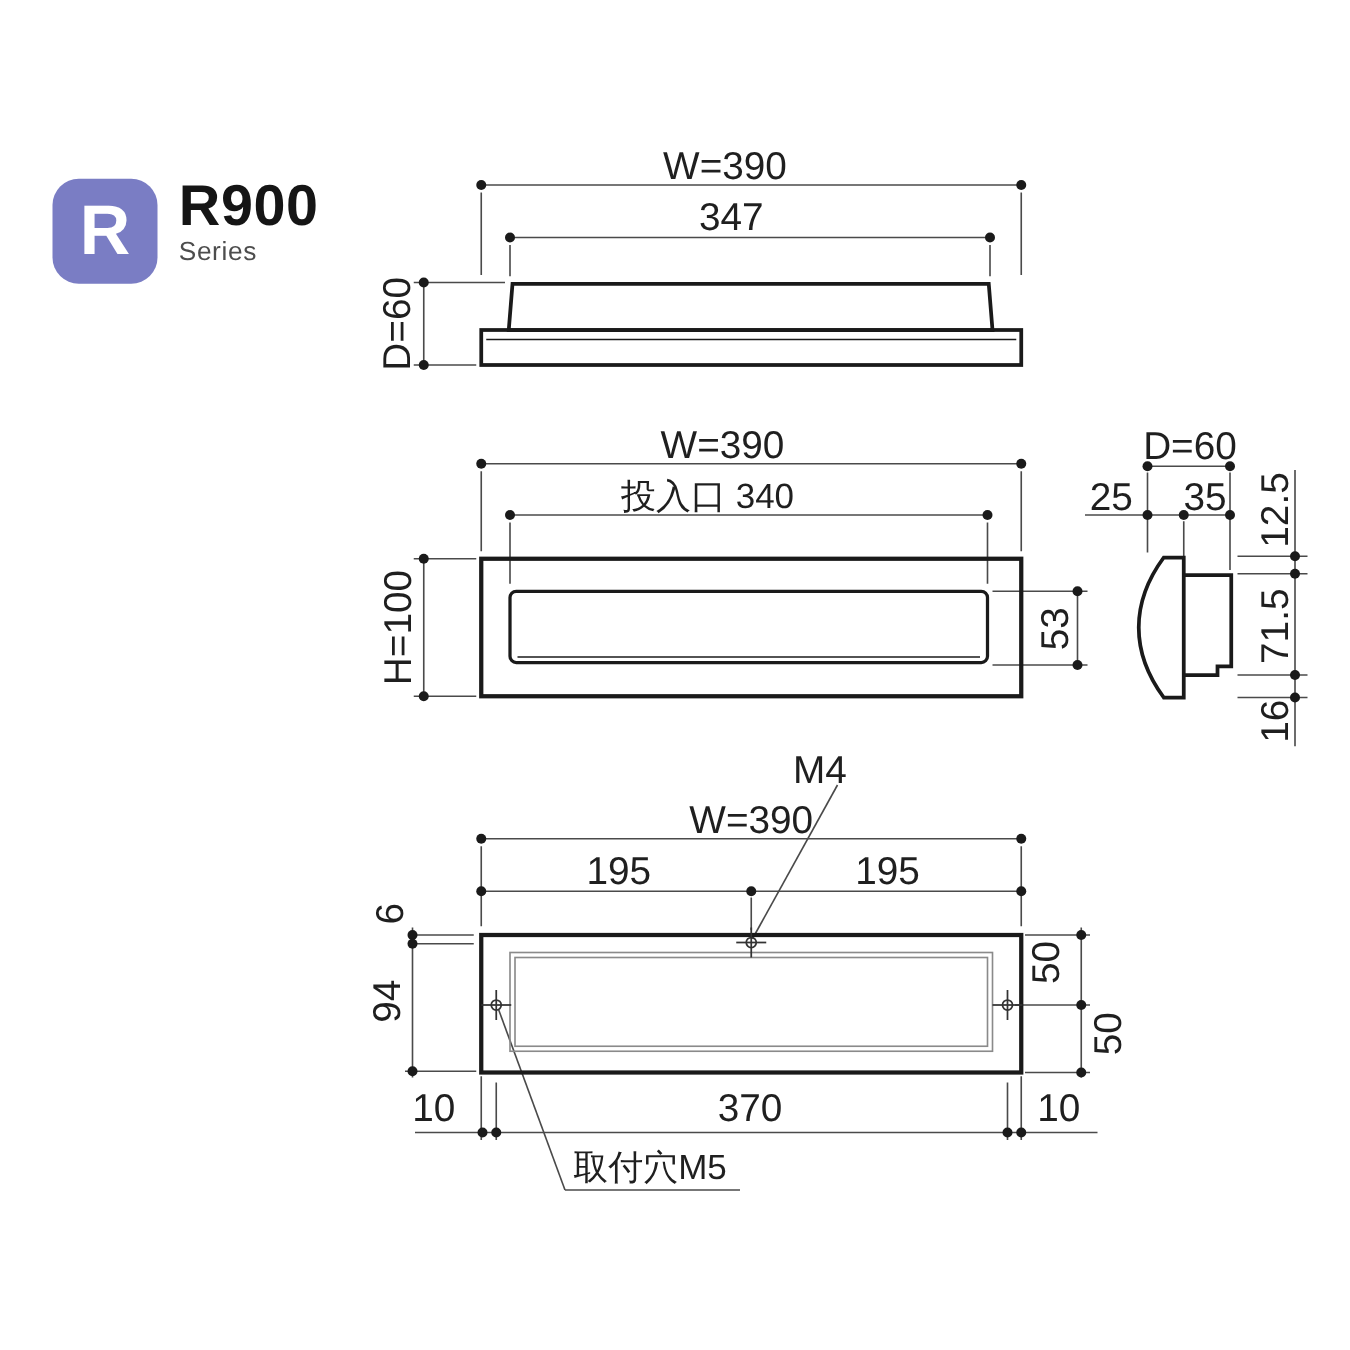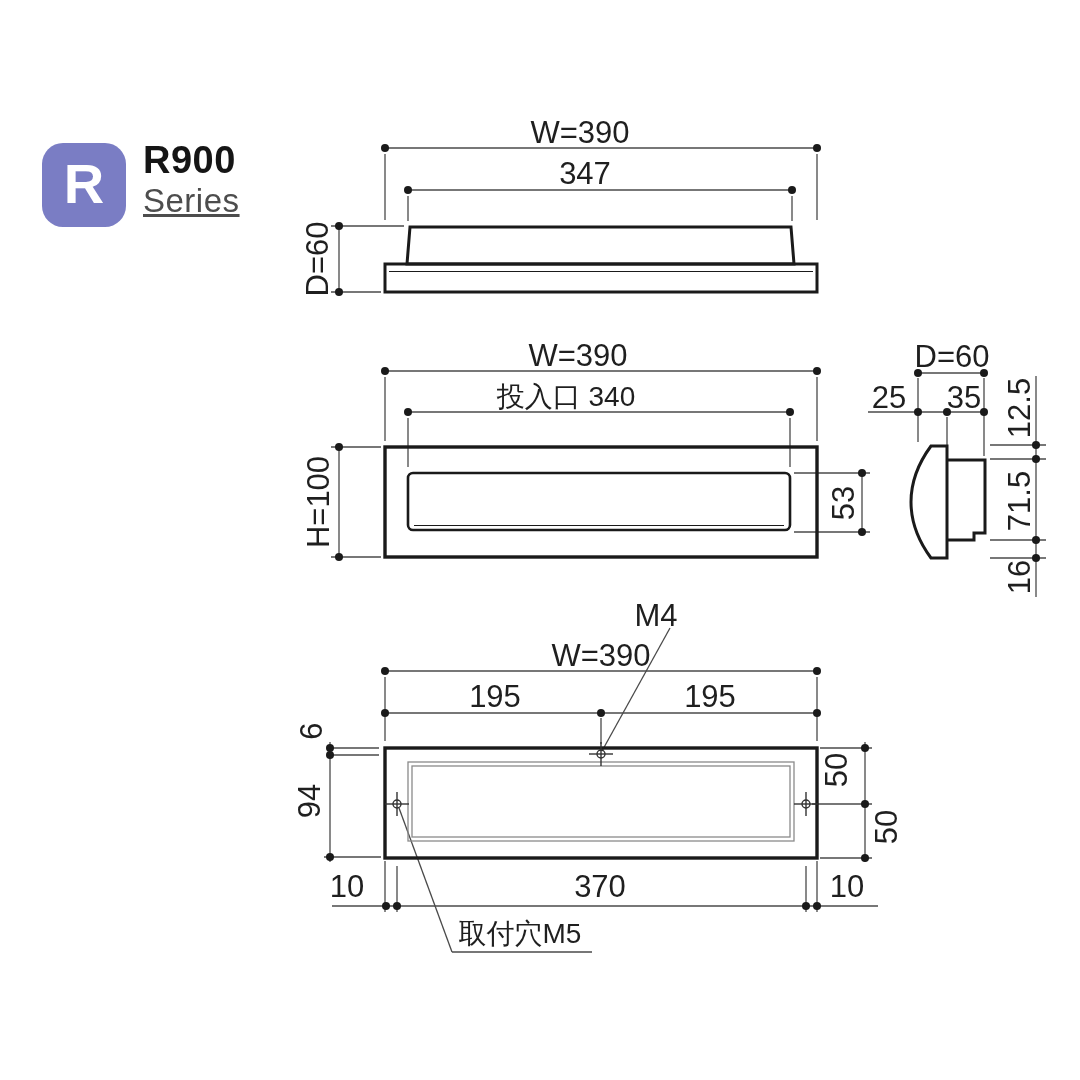--- a/index.html
+++ b/index.html
@@ -7,22 +7,22 @@
        font-family:"Liberation Sans",sans-serif;}
   :root{
     --accent:#7a7dc4; --line:#1a1a1a; --dim:#4a4a4a;
     --subtitle:#4d4d4d; --hole:#333333; --inner:#8a8a8a;
   }
   .logo{position:absolute;left:42px;top:143px;display:flex;gap:17px;align-items:flex-start;}
   .badge{width:84px;height:84px;border-radius:21px;background:var(--accent);
          display:flex;align-items:center;justify-content:center;}
   .badge span{color:#fff;font-size:56px;font-weight:bold;line-height:1;transform:translateY(-1px);}
   .titles{display:flex;flex-direction:column;}
-  .code{font-size:38px;font-weight:bold;color:#151515;line-height:1.0;margin-top:-2px;letter-spacing:0.5px;}
-  .word{font-size:33px;color:var(--subtitle);margin-top:3px;letter-spacing:0.5px;text-decoration:underline;}
+  .code{font-size:46px;font-weight:bold;color:#151515;line-height:1.0;margin-top:-2px;letter-spacing:0.5px;}
+  .word{font-size:21px;color:var(--subtitle);margin-top:3px;letter-spacing:0.5px;}
   svg{position:absolute;left:0;top:0;}
   .dl{stroke:var(--dim);stroke-width:1.3;fill:none;}
   .shape{stroke:var(--line);stroke-width:3;fill:none;stroke-linejoin:miter;}
   .shape-thick{stroke-width:3.4;}
   .thin{stroke:var(--line);stroke-width:1.2;fill:none;}
   .inner{stroke:var(--inner);stroke-width:1.3;fill:none;}
   .hole{stroke:var(--hole);stroke-width:1.4;fill:none;}
   .dot{fill:var(--line);stroke:none;}
   text{fill:#1f1f1f;font-size:31px;}
   .jp{font-size:28px;}

